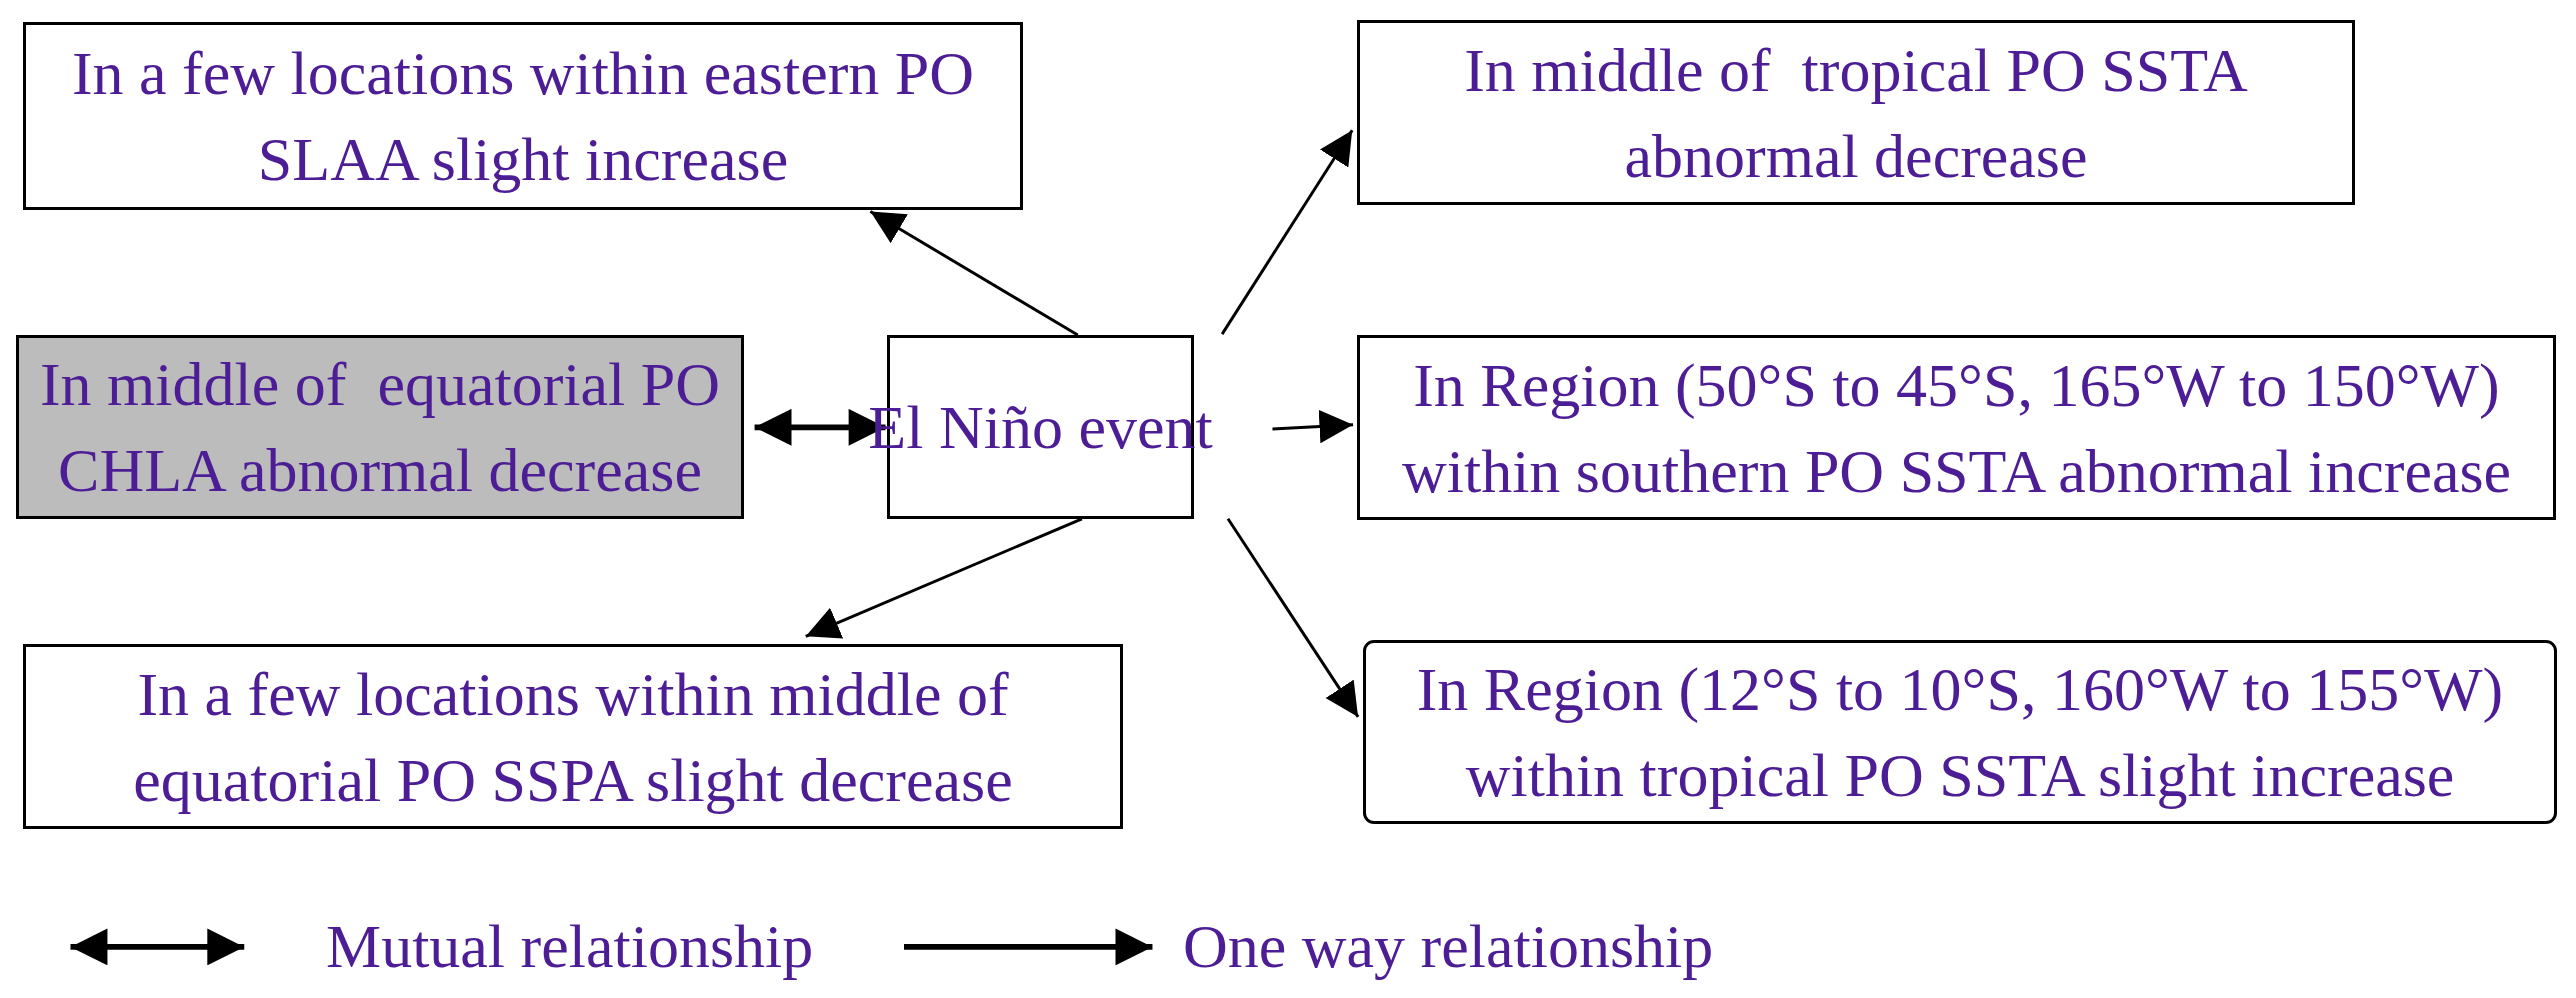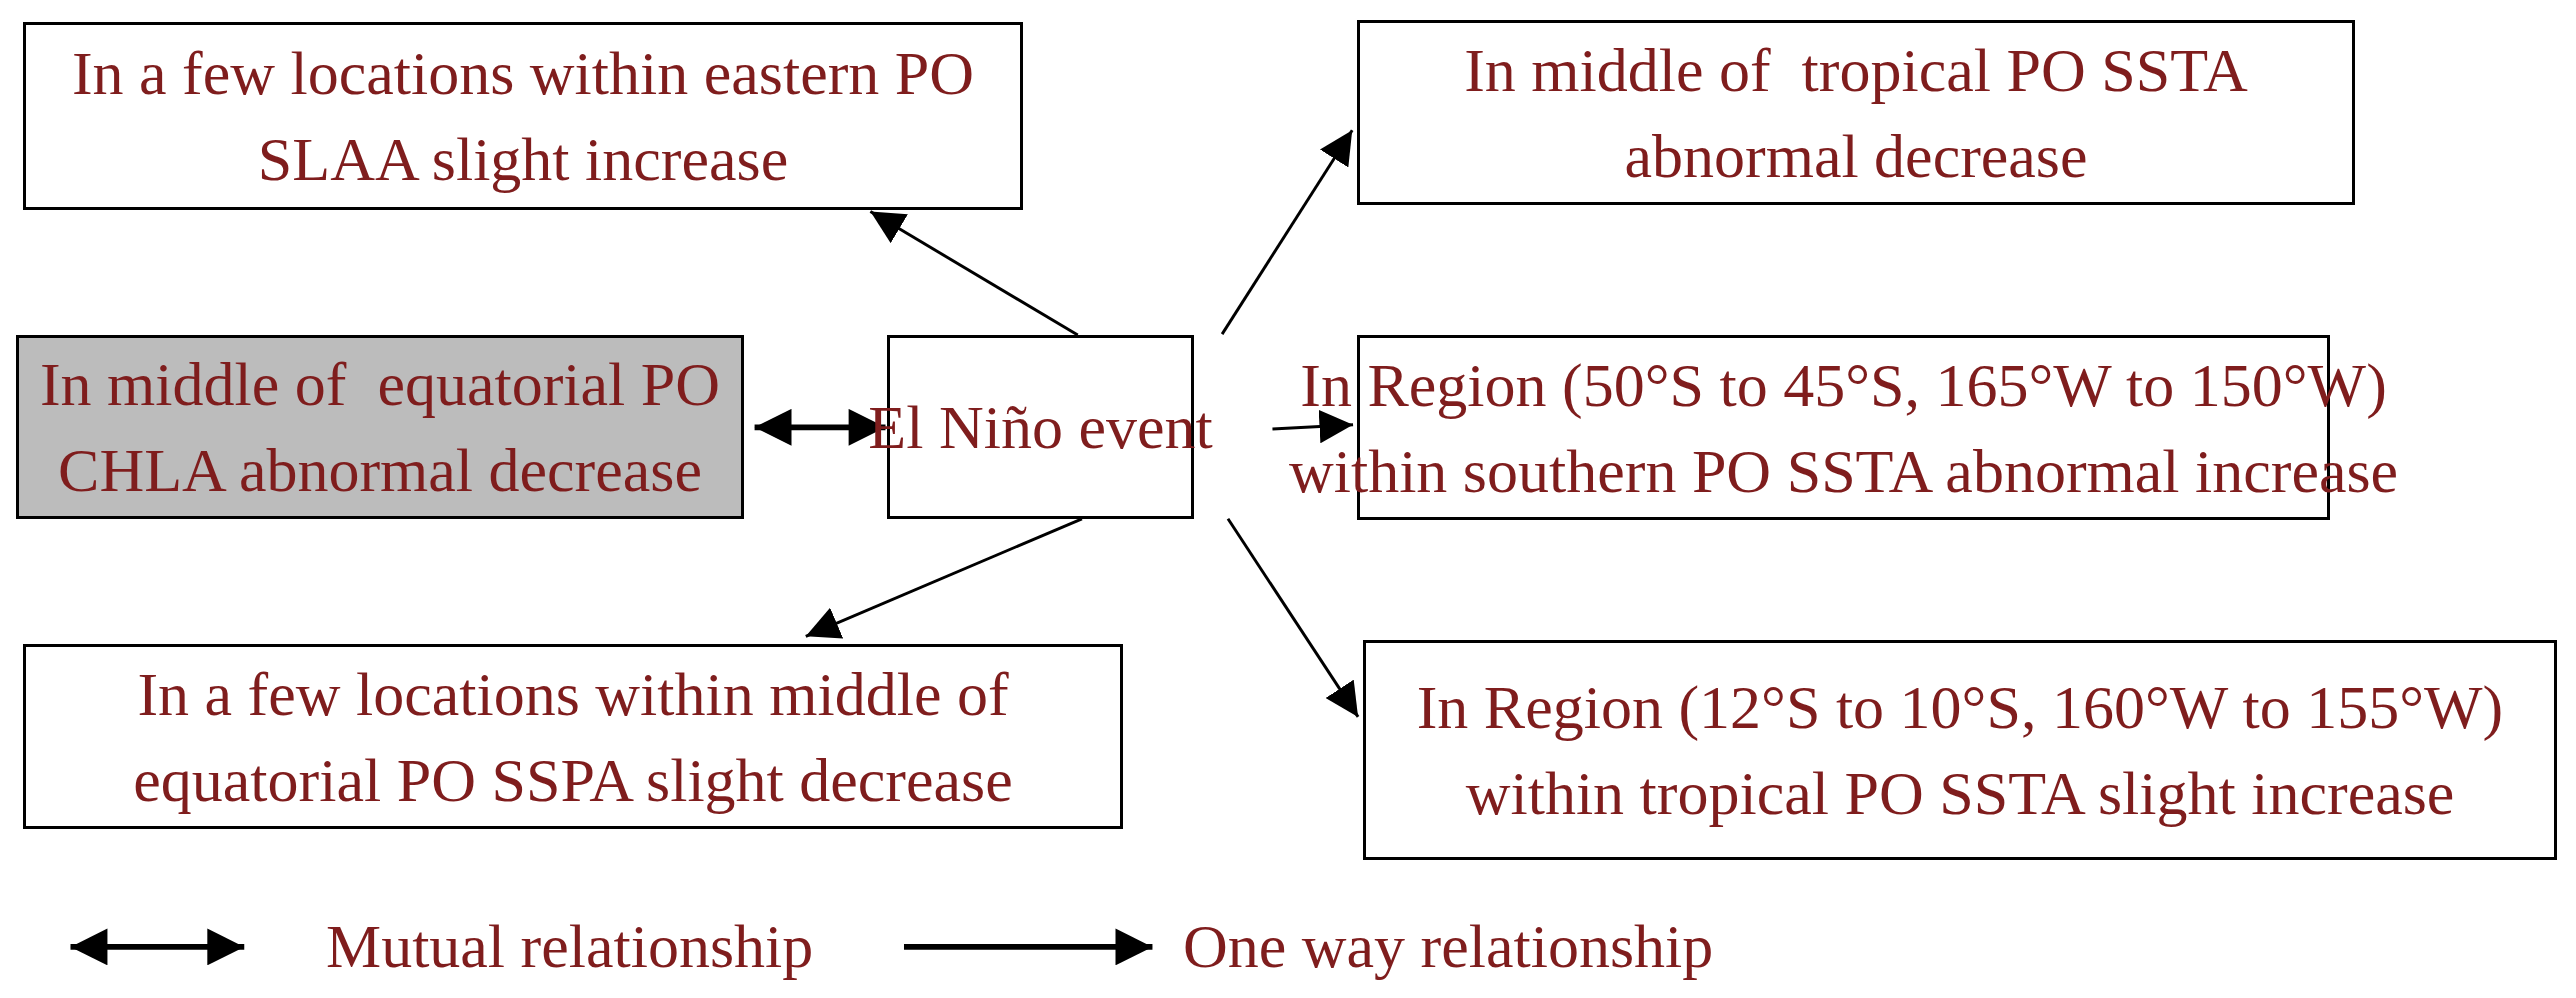--- a/index.html
+++ b/index.html
@@ -6,21 +6,21 @@
     margin: 0;
     padding: 0;
     background: #ffffff;
   }
   #stage {
     position: relative;
     width: 2576px;
     height: 999px;
     background: #ffffff;
     font-family: "Liberation Serif", "DejaVu Serif", serif;
-    color: #7f1d1d;
+    color: #4c1d95;
     overflow: hidden;
   }
   .node {
     position: absolute;
     box-sizing: border-box;
     border: 3.4px solid #000000;
     background: #ffffff;
     display: flex;
     flex-direction: column;
     align-items: center;
@@ -96,31 +96,31 @@
 
   <div class="node gray" style="left:16px; top:335px; width:728px; height:184px;">
     <span class="line">In middle of  equatorial PO</span>
     <span class="line">CHLA abnormal decrease</span>
   </div>
 
   <div class="node" style="left:887px; top:335px; width:307px; height:184px;">
     <span class="line">El Niño event</span>
   </div>
 
-  <div class="node" style="left:1357px; top:335px; width:973px; height:185px;">
+  <div class="node" style="left:1357px; top:335px; width:1199px; height:185px;">
     <span class="line">In Region (50°S to 45°S, 165°W to 150°W)</span>
     <span class="line">within southern PO SSTA abnormal increase</span>
   </div>
 
   <div class="node" style="left:23px; top:644px; width:1100px; height:185px;">
     <span class="line">In a few locations within middle of</span>
     <span class="line">equatorial PO SSPA slight decrease</span>
   </div>
 
-  <div class="node" style="left:1363px; top:640px; width:1194px; height:220px;">
+  <div class="node" style="left:1363px; top:640px; width:1194px; height:184px;border-radius:11px;">
     <span class="line">In Region (12°S to 10°S, 160°W to 155°W)</span>
     <span class="line">within tropical PO SSTA slight increase</span>
   </div>
 
   <span class="legend-label" style="left:1183px;">One way relationship</span>
   <span class="legend-label" style="left:326px;">Mutual relationship</span>
 
 </div>
 
 

